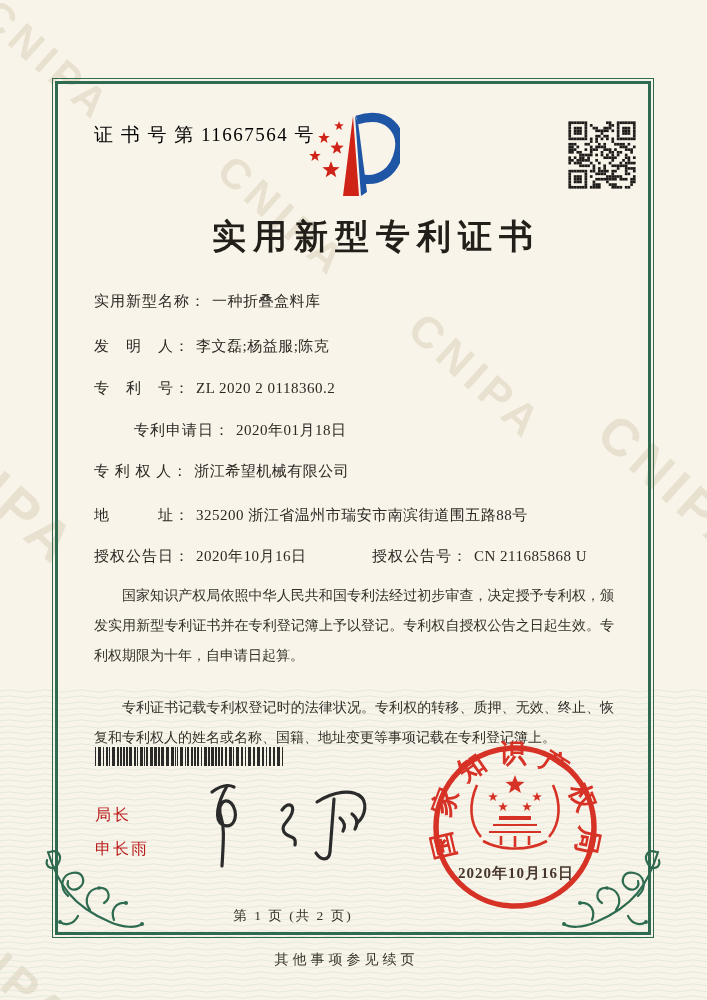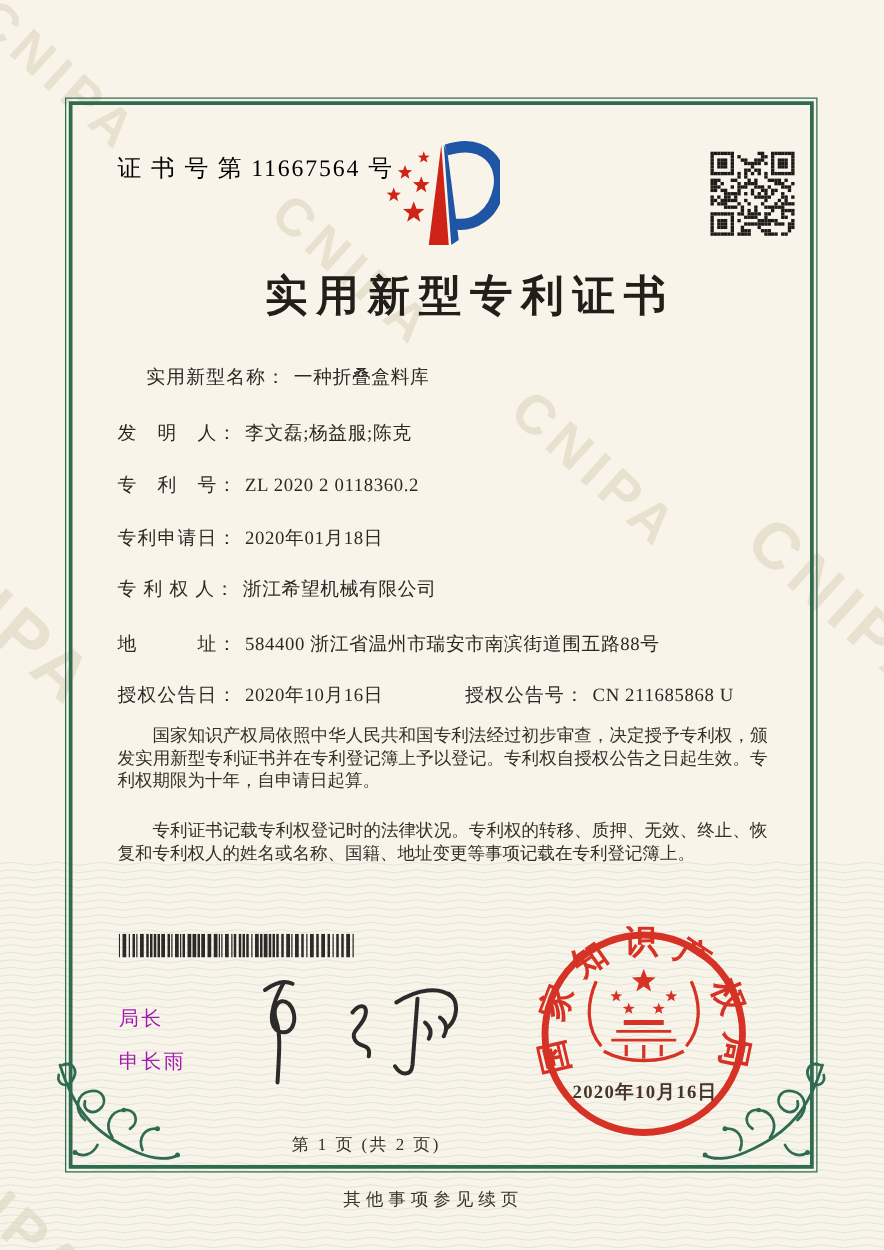--- a/index.html
+++ b/index.html
@@ -24,26 +24,26 @@
   .frame-inner{position:absolute;inset:2px;border:3px solid #2f6b51;}
   #waves{position:absolute;left:0;top:688px;z-index:0;}
   
   .cert-no{left:94px;top:122px;font-size:19px;letter-spacing:1.5px;color:#000000;z-index:2;}
   .title{left:52px;top:214px;width:600px;text-align:center;font-size:34px;font-weight:bold;
     letter-spacing:7px;color:#221e19;z-index:2;padding-left:24px;}
   .field{left:94px;width:540px;font-size:15px;z-index:2;white-space:nowrap;}
   .field .lab{letter-spacing:1px;}
   .field .val{margin-left:6px;letter-spacing:.5px;}
   .pair2{position:absolute;left:278px;top:0;}
-  .paras{left:94px;top:581px;width:520px;font-size:14px;line-height:18px;
+  .paras{left:94px;top:581px;width:520px;font-size:14px;line-height:30px;
     text-align:justify;color:#33302b;z-index:2;}
   .paras p{margin:0;text-indent:2em;}
   .paras p + p{margin-top:22px;}
   .director{left:95px;font-family:"Liberation Sans","DejaVu Sans",sans-serif;
-    font-size:16px;letter-spacing:2px;color:#a21caf;z-index:2;}
+    font-size:16px;letter-spacing:2px;color:#b91c1c;z-index:2;}
   .seal-date{left:429px;top:864px;width:174px;text-align:center;font-size:15px;
     font-weight:bold;letter-spacing:1px;color:#46352a;z-index:4;}
   .page-note{left:0;top:907px;width:586px;text-align:center;font-size:13.5px;
     letter-spacing:2px;color:#33302a;z-index:2;}
   .cont-note{left:0;top:951px;width:693px;text-align:center;font-size:14px;
     letter-spacing:4px;color:#38332c;z-index:2;}
   svg{display:block;}
   .z2{z-index:2;} .z3{z-index:3;}
 </style>
 </head>
@@ -464,37 +464,37 @@
     <rect x="18" y="26" width="1" height="1" fill="#1d1b19"></rect>
     <rect x="19" y="26" width="1" height="1" fill="#1d1b19"></rect>
     <rect x="20" y="26" width="1" height="1" fill="#1d1b19"></rect>
     <rect x="21" y="26" width="1" height="1" fill="#1d1b19"></rect>
     <rect x="23" y="26" width="1" height="1" fill="#1d1b19"></rect>
     <rect x="24" y="26" width="1" height="1" fill="#1d1b19"></rect>
   </svg>
 
 <div class="abs title">实用新型专利证书</div>
 
-<div class="abs field" style="top:292px;margin-left:23px;">
+<div class="abs field" style="top:292px;">
   <span class="lab">实用新型名称：</span><span class="val">一种折叠盒料库</span>
 </div>
 <div class="abs field" style="top:337px;">
   <span class="lab">发　明　人：</span><span class="val">李文磊;杨益服;陈克</span>
 </div>
 <div class="abs field" style="top:379px;">
   <span class="lab">专　利　号：</span><span class="val">ZL 2020 2 0118360.2</span>
 </div>
-<div class="abs field" style="top:421px;">
+<div class="abs field" style="top:421px;margin-left:40px;">
   <span class="lab">专利申请日：</span><span class="val">2020年01月18日</span>
 </div>
 <div class="abs field" style="top:462px;">
   <span class="lab">专 利 权 人：</span><span class="val">浙江希望机械有限公司</span>
 </div>
 <div class="abs field" style="top:506px;">
-  <span class="lab">地　　　址：</span><span class="val">584400 浙江省温州市瑞安市南滨街道围五路88号</span>
+  <span class="lab">地　　　址：</span><span class="val">325200 浙江省温州市瑞安市南滨街道围五路88号</span>
 </div>
 <div class="abs field" style="top:547px;">
   <span class="lab">授权公告日：</span><span class="val">2020年10月16日</span>
   <span class="pair2">
     <span class="lab">授权公告号：</span><span class="val">CN 211685868 U</span>
   </span>
 </div>
 
 <div class="abs paras">
   <p>国家知识产权局依照中华人民共和国专利法经过初步审查，决定授予专利权，颁发实用新型专利证书并在专利登记簿上予以登记。专利权自授权公告之日起生效。专利权期限为十年，自申请日起算。</p>

